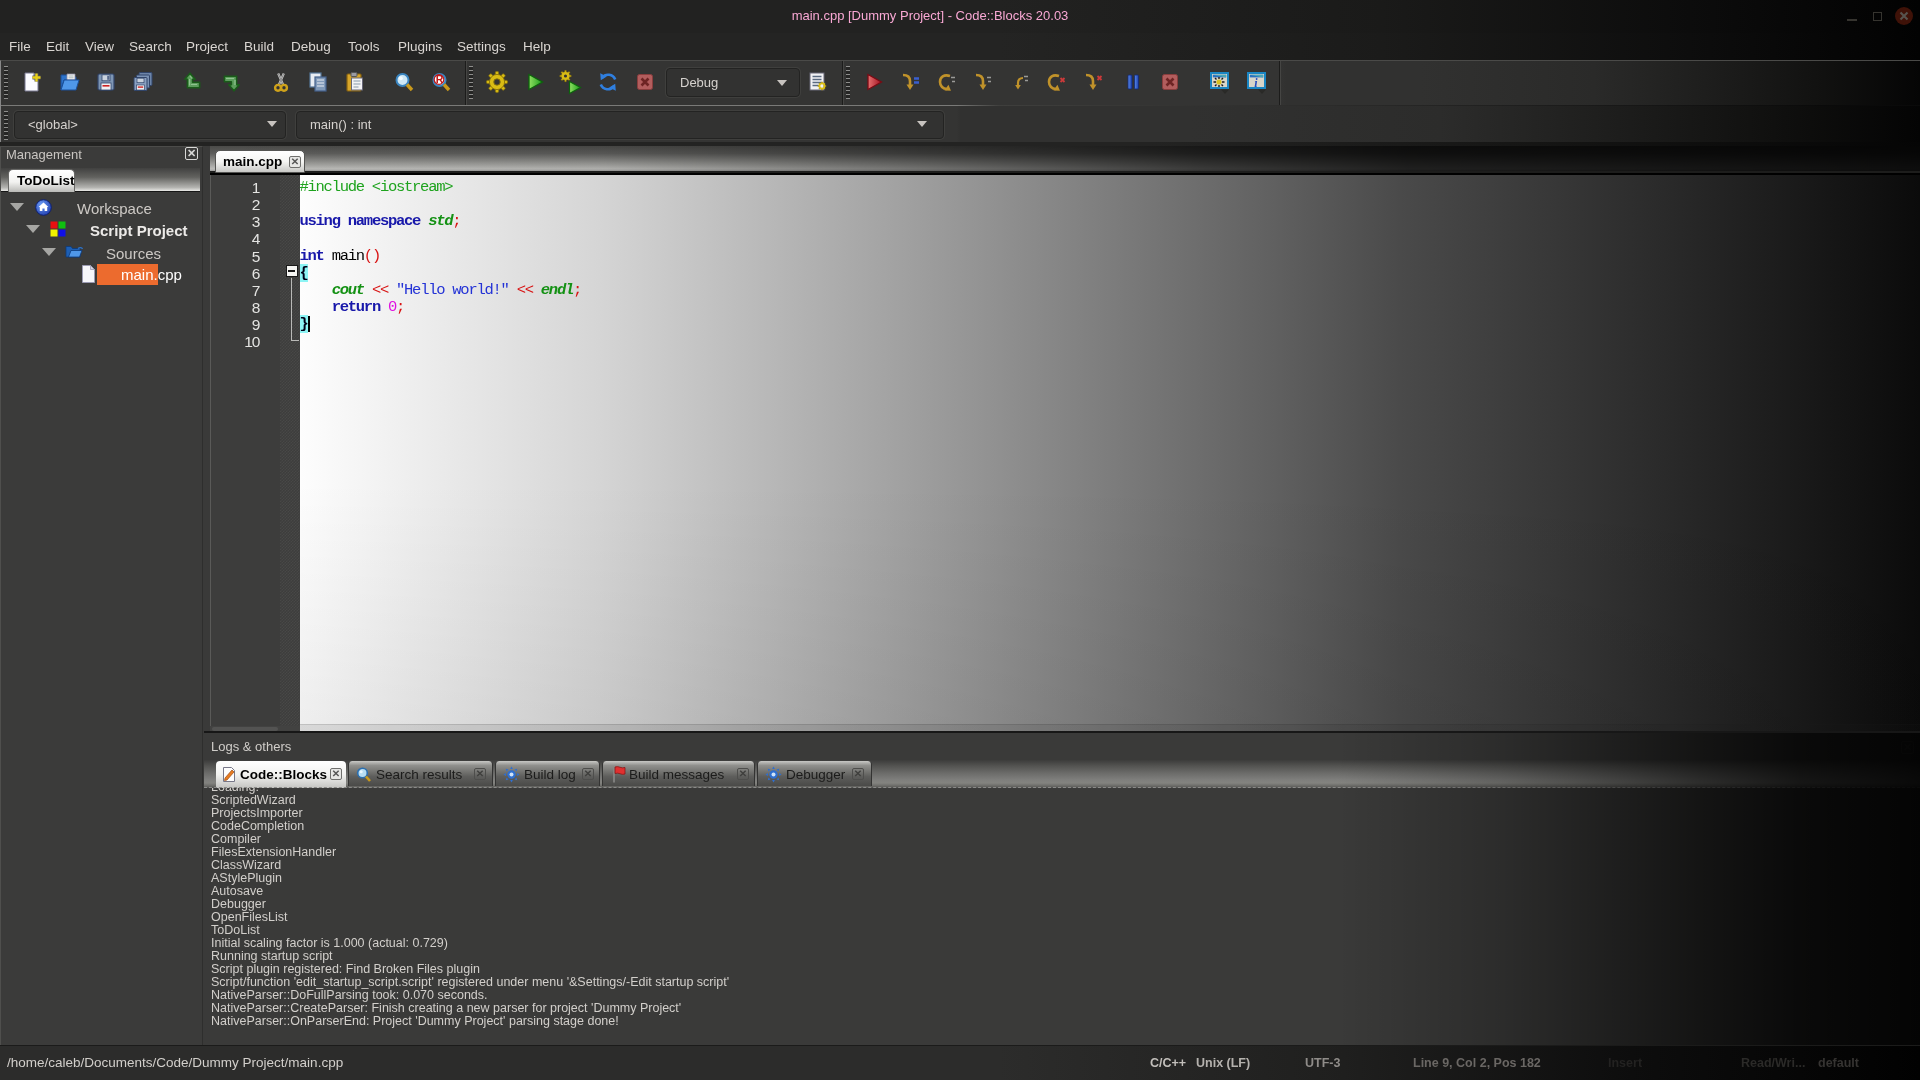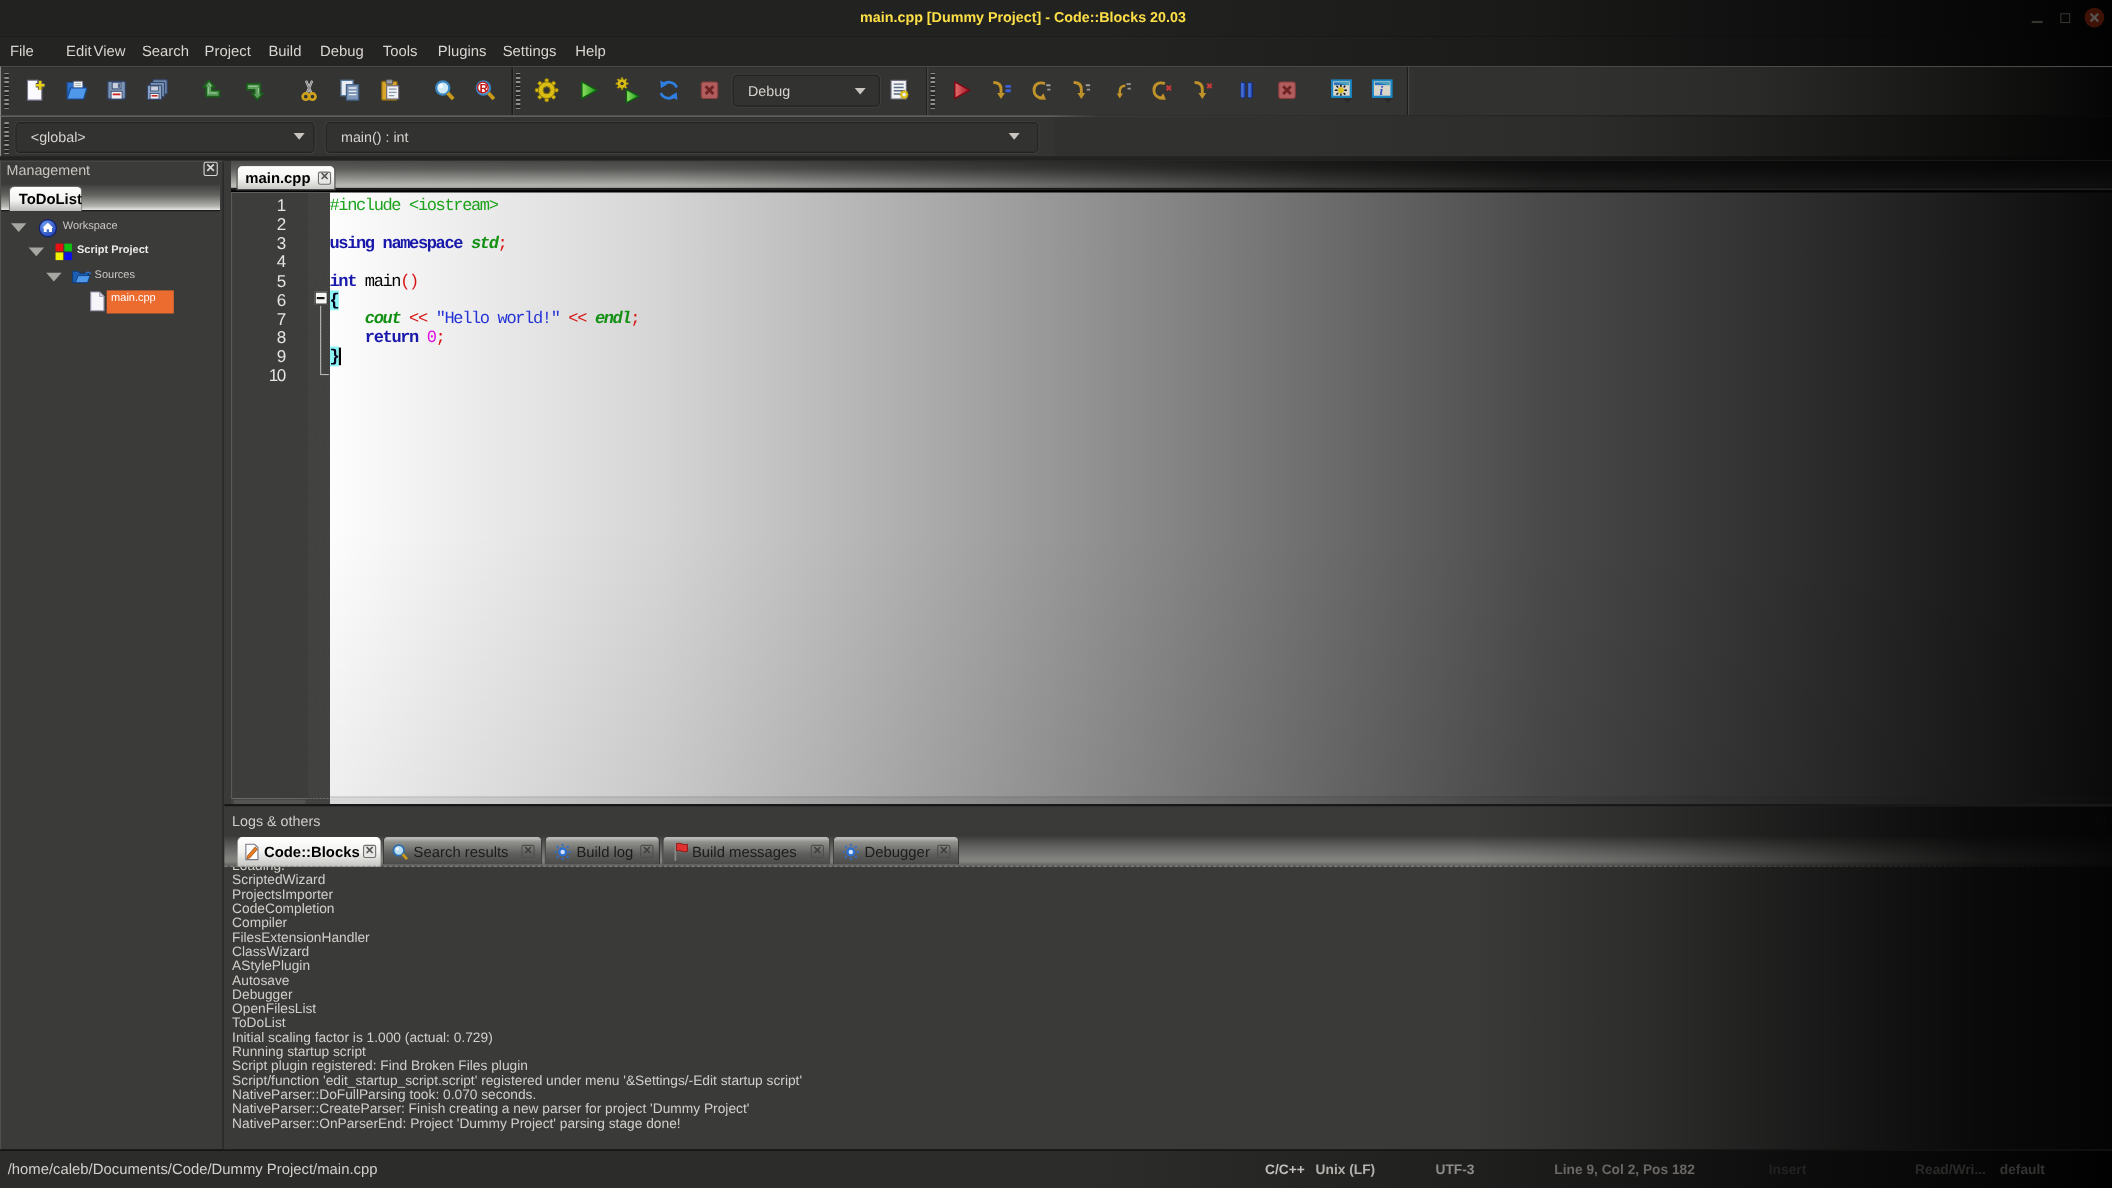--- a/index.html
+++ b/index.html
@@ -2,34 +2,34 @@
 <html><head>
 <meta charset="utf-8">
 <style>
 html,body{margin:0;padding:0;width:1920px;height:1080px;overflow:hidden;background:#000;}
 *{box-sizing:border-box;}
 body{font-family:"Liberation Sans",sans-serif;}
 .abs{position:absolute;}
 .mono{font-family:"Liberation Mono",monospace;}
 
 #titlebar{left:0;top:0;width:1920px;height:33px;background:linear-gradient(to right,#222221 0%,#222221 52%,#1a1a19 72%,#0c0c0c 88%,#020202 100%);}
-#titletext{width:1860px;top:8px;text-align:center;font-size:13px;font-weight:700;color:#fde047;}
+#titletext{width:1860px;top:8px;text-align:center;font-size:13px;font-weight:400;color:#f9a8d4;}
 #menubar{left:0;top:33px;width:1920px;height:27px;background:linear-gradient(to right,#242423 0%,#242423 52%,#1b1b1a 72%,#0d0d0d 88%,#020202 100%);}
 .menuitem{top:39px;font-size:13.5px;color:#d9d5d1;}
 #toolband{left:0;top:60px;width:1920px;height:45px;background:linear-gradient(to right,#343433 0%,#343433 66.6%,#313130 67%,#313130 74%,#2a2a29 83%,#111110 95%,#050505 100%);border-top:1px solid #4a4a48;border-left:1px solid #888;}
 #comboband{left:0;top:105px;width:1920px;height:41px;background:linear-gradient(to right,#7a7a78 0%,#7a7a78 49.8%,#3f3f3d 52%,#2a2a29 70%,#0a0a0a 95%) 0 0/100% 1px no-repeat,linear-gradient(to right,#343433 0%,#343433 49.8%,#313130 50%,#313130 62%,#2c2c2b 75%,#0f0f0e 93%,#040404 100%);border-left:1px solid #888;}
 .gripper{width:4px;background:repeating-linear-gradient(to bottom,#8e8e8c 0 1.5px,#262625 1.5px 4px);}
 .vsep{width:2px;background:linear-gradient(to right,#1c1c1b 0 1px,#454543 1px 2px);}
 .combo{background:#323231;border:1px solid #232322;border-radius:4px;box-shadow:0 0 0 1px #3f3f3d;color:#d6d2ce;font-size:13px;}
 .cbarrow{width:0;height:0;border-left:5.5px solid transparent;border-right:5.5px solid transparent;border-top:6px solid #c8c4c0;}
 
 #mgmt{left:0;top:146px;width:203px;height:899px;background:#3b3b3a;border-left:1px solid #4f4f4d;border-top:1px solid #4c4c4a;border-right:1px solid #2e2e2d;}
 #projtabstrip{left:1px;top:168px;width:199px;height:24px;background:linear-gradient(to bottom,#414140 0%,#62625f 40%,#b4b4b1 85%,#e8e8e5 100%);border-bottom:1px solid #161616;}
 #projtab{left:8px;top:169px;width:67px;height:23px;background:linear-gradient(to bottom,#ffffff 0%,#f2f2f0 55%,#b9b9b6 100%);border:1px solid #6a6a68;border-bottom:none;border-radius:5px 5px 0 0;color:#000;font-weight:700;font-size:13.5px;padding:3px 0 0 8px;}
-.treerow{font-size:10px;color:#cdc9c5;}
+.treerow{font-size:15px;color:#cdc9c5;margin-left:20px;}
 .tri{width:0;height:0;border-left:7.5px solid transparent;border-right:7.5px solid transparent;border-top:8.5px solid #a6a6a3;}
 
 .xbox{width:13px;height:13px;border:1px solid #d8d8d6;border-radius:2px;color:#d8d8d6;font-size:11px;line-height:11px;text-align:center;font-weight:700;}
 .xboxd{width:12px;height:12px;border:1px solid #4e4e4c;border-radius:2px;color:#3f3f3d;font-size:10px;line-height:10px;text-align:center;font-weight:700;}
 .xboxl{width:12px;height:12px;border:1px solid #6f6f6d;border-radius:2px;background:#e6e6e4;color:#555;font-size:10px;line-height:10px;text-align:center;font-weight:700;}
 
 #edtabstrip{left:210px;top:146px;width:1710px;height:27px;background:linear-gradient(to right,rgba(0,0,0,0) 0%,rgba(0,0,0,0.07) 23%,rgba(0,0,0,0.37) 40%,rgba(0,0,0,0.69) 58%,rgba(0,0,0,0.83) 70%,rgba(0,0,0,0.93) 100%),linear-gradient(to bottom,#4a4a48 0%,#5d5d5b 30%,#8b8b88 60%,#bdbdba 92%,#9a9a98 100%);border-bottom:2px solid #1d1d1c;}
 #edtab{left:215px;top:150px;width:90px;height:23px;background:linear-gradient(to bottom,#ffffff 0%,#f5f5f3 50%,#c8c8c5 100%);border:1px solid #555553;border-radius:5px 5px 0 0;}
 #editor{left:210px;top:175px;width:1710px;height:556px;background:linear-gradient(to bottom,rgba(0,0,0,0) 55%,rgba(0,0,0,0.06) 100%),linear-gradient(to right,#ffffff 0%,#fdfdfd 5.3%,#d5d5d5 22.8%,#909090 46.2%,#4a4a4a 69.6%,#0b0b0b 100%);}
 #gutter{left:0;top:0;width:70px;height:551px;background:#3d3d3c;border-left:1px solid #5a5a58;}
@@ -62,21 +62,21 @@
 <div class="abs" id="titletext">main.cpp [Dummy Project] - Code::Blocks 20.03</div>
 
 <div class="abs" style="left:1847px;top:18.5px;width:10px;height:2.5px;background:#36342f;"></div>
 <div class="abs" style="left:1872.5px;top:12px;width:9px;height:9px;border:1.5px solid #36342f;"></div>
 <div class="abs" style="left:1895px;top:7px;width:18px;height:18px;border-radius:50%;background:#3f1208;"></div>
 <svg class="abs" style="left:1899px;top:11px;" width="10" height="10">
     <path d="M1.5 1.5 L8.5 8.5 M8.5 1.5 L1.5 8.5" stroke="#57534e" stroke-width="2.2"></path>
   </svg>
 <div class="abs" id="menubar"></div>
 <div class="abs menuitem" style="left:9px;">File</div>
-<div class="abs menuitem" style="left:60px;">Edit</div>
+<div class="abs menuitem" style="left:46px;">Edit</div>
 <div class="abs menuitem" style="left:85px;">View</div>
 <div class="abs menuitem" style="left:129px;">Search</div>
 <div class="abs menuitem" style="left:186px;">Project</div>
 <div class="abs menuitem" style="left:244px;">Build</div>
 <div class="abs menuitem" style="left:291px;">Debug</div>
 <div class="abs menuitem" style="left:348px;">Tools</div>
 <div class="abs menuitem" style="left:398px;">Plugins</div>
 <div class="abs menuitem" style="left:457px;">Settings</div>
 <div class="abs menuitem" style="left:523px;">Help</div>
 <div class="abs" id="toolband"></div>

